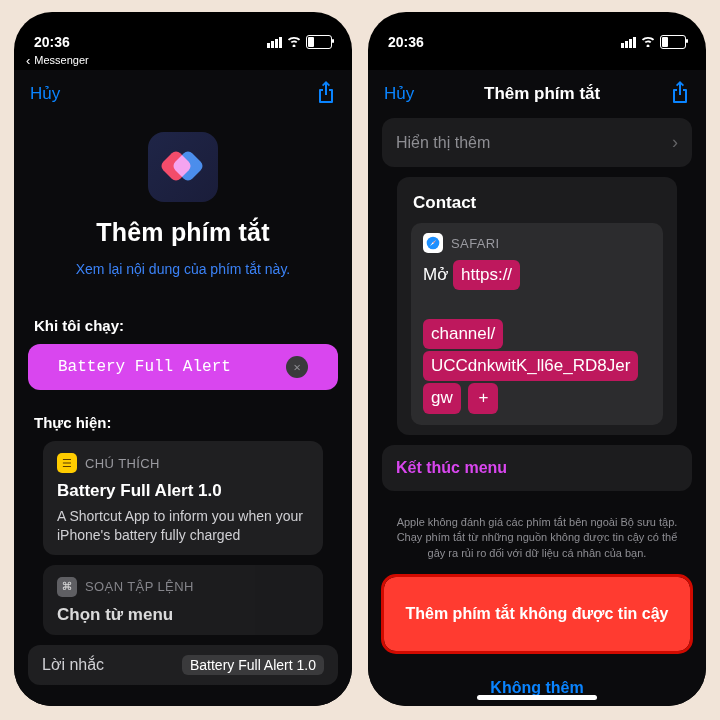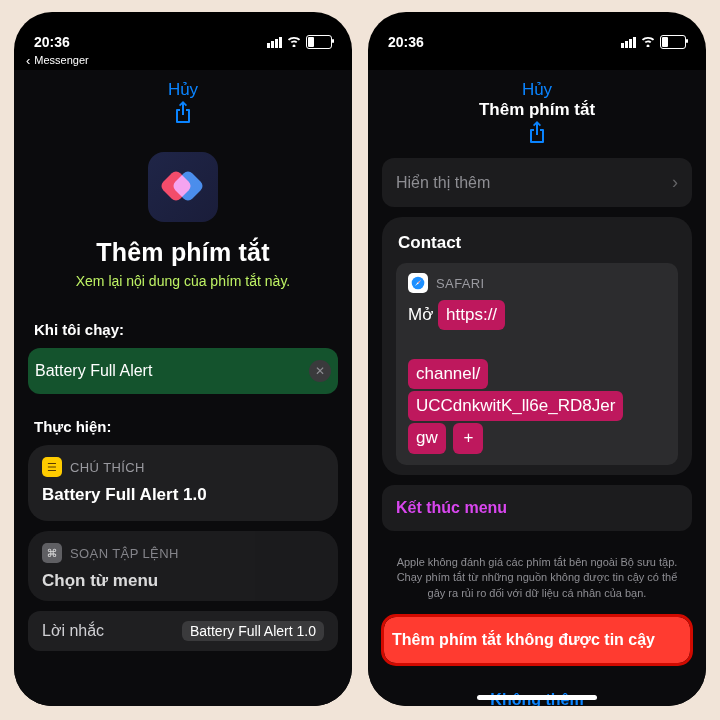--- a/index.html
+++ b/index.html
@@ -6,58 +6,58 @@
   .stage{position:relative;width:720px;height:720px;}
   .phone{position:absolute;top:12px;width:338px;height:694px;background:#000;border-radius:38px;overflow:hidden;color:#fff;}
   .phone.left{left:14px;}
   .phone.right{left:368px;}
   .notch{position:absolute;top:0;left:50%;transform:translateX(-50%);width:150px;height:26px;background:#000;border-bottom-left-radius:16px;border-bottom-right-radius:16px;z-index:5;}
   .status{position:absolute;top:0;left:0;right:0;height:38px;display:flex;align-items:flex-end;justify-content:space-between;padding:0 20px 2px;font-size:14px;font-weight:600;z-index:4;gap:6px;}
   .status .right-icons{display:flex;align-items:center;gap:4px;}
   .sb-back{position:absolute;top:38px;left:0;right:0;height:20px;display:flex;align-items:center;padding:0 12px;font-size:11px;color:#fff;z-index:4;}
   .sb-back .chev{font-size:13px;margin-right:4px;}
   .screen{position:absolute;top:58px;left:0;right:0;bottom:0;background:#0b0b0d;overflow:hidden;}
-  .nav{display:flex;align-items:center;justify-content:space-between;padding:10px 16px 6px;flex-direction:column;}
+  .nav{display:flex;align-items:center;justify-content:space-between;padding:10px 16px 6px;}
   .nav .cancel{color:#0a84ff;font-size:17px;}
   .nav .title{color:#fff;font-size:17px;font-weight:600;flex:1;text-align:center;}
   .nav .share{color:#0a84ff;}
   .share svg{width:20px;height:24px;}
   .hero{display:flex;flex-direction:column;align-items:center;padding:18px 20px 8px;}
   .sc-icon{width:70px;height:70px;border-radius:16px;background:linear-gradient(135deg,#1f2547,#1a1d3a);display:flex;align-items:center;justify-content:center;}
   .sc-icon .stack{position:relative;width:38px;height:38px;}
   .sc-icon .sq{position:absolute;width:24px;height:24px;border-radius:6px;transform:rotate(45deg);}
   .sc-icon .sq.a{background:#ff4f6e;left:0;top:6px;opacity:.95;}
   .sc-icon .sq.b{background:#3a8bff;left:12px;top:6px;opacity:.9;mix-blend-mode:screen;}
   .hero h1{font-size:25px;font-weight:700;margin:16px 0 6px;letter-spacing:.2px;}
-  .hero p{font-size:14px;color:#bef264;margin:0;text-align:center;}
+  .hero p{font-size:14px;color:#3b82f6;margin:8px;text-align:center;}
   .section-label{font-size:15px;font-weight:600;color:#fff;padding:24px 20px 10px;margin:0;}
-  .card{background:#14532d;border-radius:12px;margin:0 14px;padding:12px 7px;}
+  .card{background:#d946ef;border-radius:12px;margin:0 14px;padding:12px 30px;font-family:Liberation Mono, monospace;}
   .card.input{display:flex;align-items:center;justify-content:space-between;}
   .card.input .val{font-size:16px;color:#fff;}
   .clr{width:22px;height:22px;border-radius:11px;background:#3a3a3c;display:flex;align-items:center;justify-content:center;color:#8e8e93;font-size:12px;}
-  .action-card{background:#1f1f21;border-radius:20px;margin:0 14px 10px;padding:12px 14px 10px;}
+  .action-card{background:#1f1f21;border-radius:12px;margin:0 29px 10px;padding:12px 14px 10px;}
   .action-head{display:flex;align-items:center;gap:8px;margin-bottom:8px;}
   .ah-icon{width:20px;height:20px;border-radius:5px;display:flex;align-items:center;justify-content:center;font-size:11px;color:#fff;}
   .ah-icon.note{background:#ffcc00;color:#5a3b00;}
   .ah-icon.script{background:#6e6e73;}
   .ah-icon.safari{background:#fff;}
   .ah-label{font-size:13px;color:#9a9aa0;letter-spacing:.4px;}
   .ac-title{font-size:17px;font-weight:600;margin:0 0 6px;}
   .ac-body{font-size:14px;color:#d0d0d4;line-height:1.35;margin:0;}
   .row-card{background:#1f1f21;border-radius:12px;margin:0 14px 10px;padding:14px;display:flex;align-items:center;justify-content:space-between;}
   .row-card .lbl{font-size:16px;color:#d0d0d4;}
   .row-card .val{font-size:16px;}
   .chev-r{color:#636366;font-size:18px;}
   .contact-title{font-size:17px;font-weight:700;padding:4px 2px 2px;}
   .url-card{background:#2c2c2e;border-radius:10px;margin:8px 0 0;padding:10px 12px;}
   .url-line{font-size:17px;line-height:1.55;color:#fff;word-break:break-all;}
   .chip{display:inline-block;background:#be185d;border-radius:6px;padding:2px 8px;margin:1px 3px 1px 0;}
   .chip.plus{padding:2px 10px;}
   .disclaimer{font-size:11px;color:#8e8e93;text-align:center;padding:14px 22px 10px;line-height:1.4;}
-  .danger-btn{margin:6px 16px 0;background:#ff3b30;border-radius:12px;padding:14px 8px;font-size:16px;font-weight:600;color:#fff;outline:3px solid #d10a00;}
+  .danger-btn{margin:6px 16px 0;background:#ff3b30;border-radius:12px;text-align:center;padding:28px 8px;font-size:16px;font-weight:600;color:#fff;outline:3px solid #d10a00;}
   .skip{color:#0a84ff;font-size:16px;font-weight:600;text-align:center;padding:28px 0 6px;}
   .home-ind{position:absolute;bottom:6px;left:50%;transform:translateX(-50%);width:120px;height:5px;background:#fff;border-radius:3px;}
   .sig{display:inline-flex;align-items:flex-end;gap:1px;}
   .sig i{width:3px;background:#fff;display:block;}
   .sig i:nth-child(1){height:5px;} .sig i:nth-child(2){height:7px;}
   .sig i:nth-child(3){height:9px;} .sig i:nth-child(4){height:11px;}
   .batt{width:24px;height:12px;border:1px solid #fff;border-radius:3px;position:relative;}
   .batt:after{content:"";position:absolute;right:-3px;top:3px;width:2px;height:4px;background:#fff;border-radius:1px;}
   .batt i{position:absolute;left:1px;top:1px;bottom:1px;width:6px;background:#fff;border-radius:1px;}
   .wifi svg{width:16px;height:12px;}
@@ -116,20 +116,21 @@
         <span class="val">Battery Full Alert</span>
         <span class="clr">✕</span>
       </div>
       <div class="section-label">Thực hiện:</div>
       <div class="action-card">
         <div class="action-head">
           <span class="ah-icon note">☰</span>
           <span class="ah-label">CHÚ THÍCH</span>
         </div>
         <p class="ac-title">Battery Full Alert 1.0</p>
+        <p class="ac-body">A Shortcut App to inform you when your iPhone's  battery fully charged</p>
       </div>
       <div class="action-card" style="opacity:.85;">
         <div class="action-head">
           <span class="ah-icon script">⌘</span>
           <span class="ah-label">SOẠN TẬP LỆNH</span>
         </div>
         <p class="ac-title" style="margin-bottom:0;">Chọn từ menu</p>
       </div>
       <div class="row-card" style="padding:10px 14px;">
         <span class="lbl">Lời nhắc</span>

